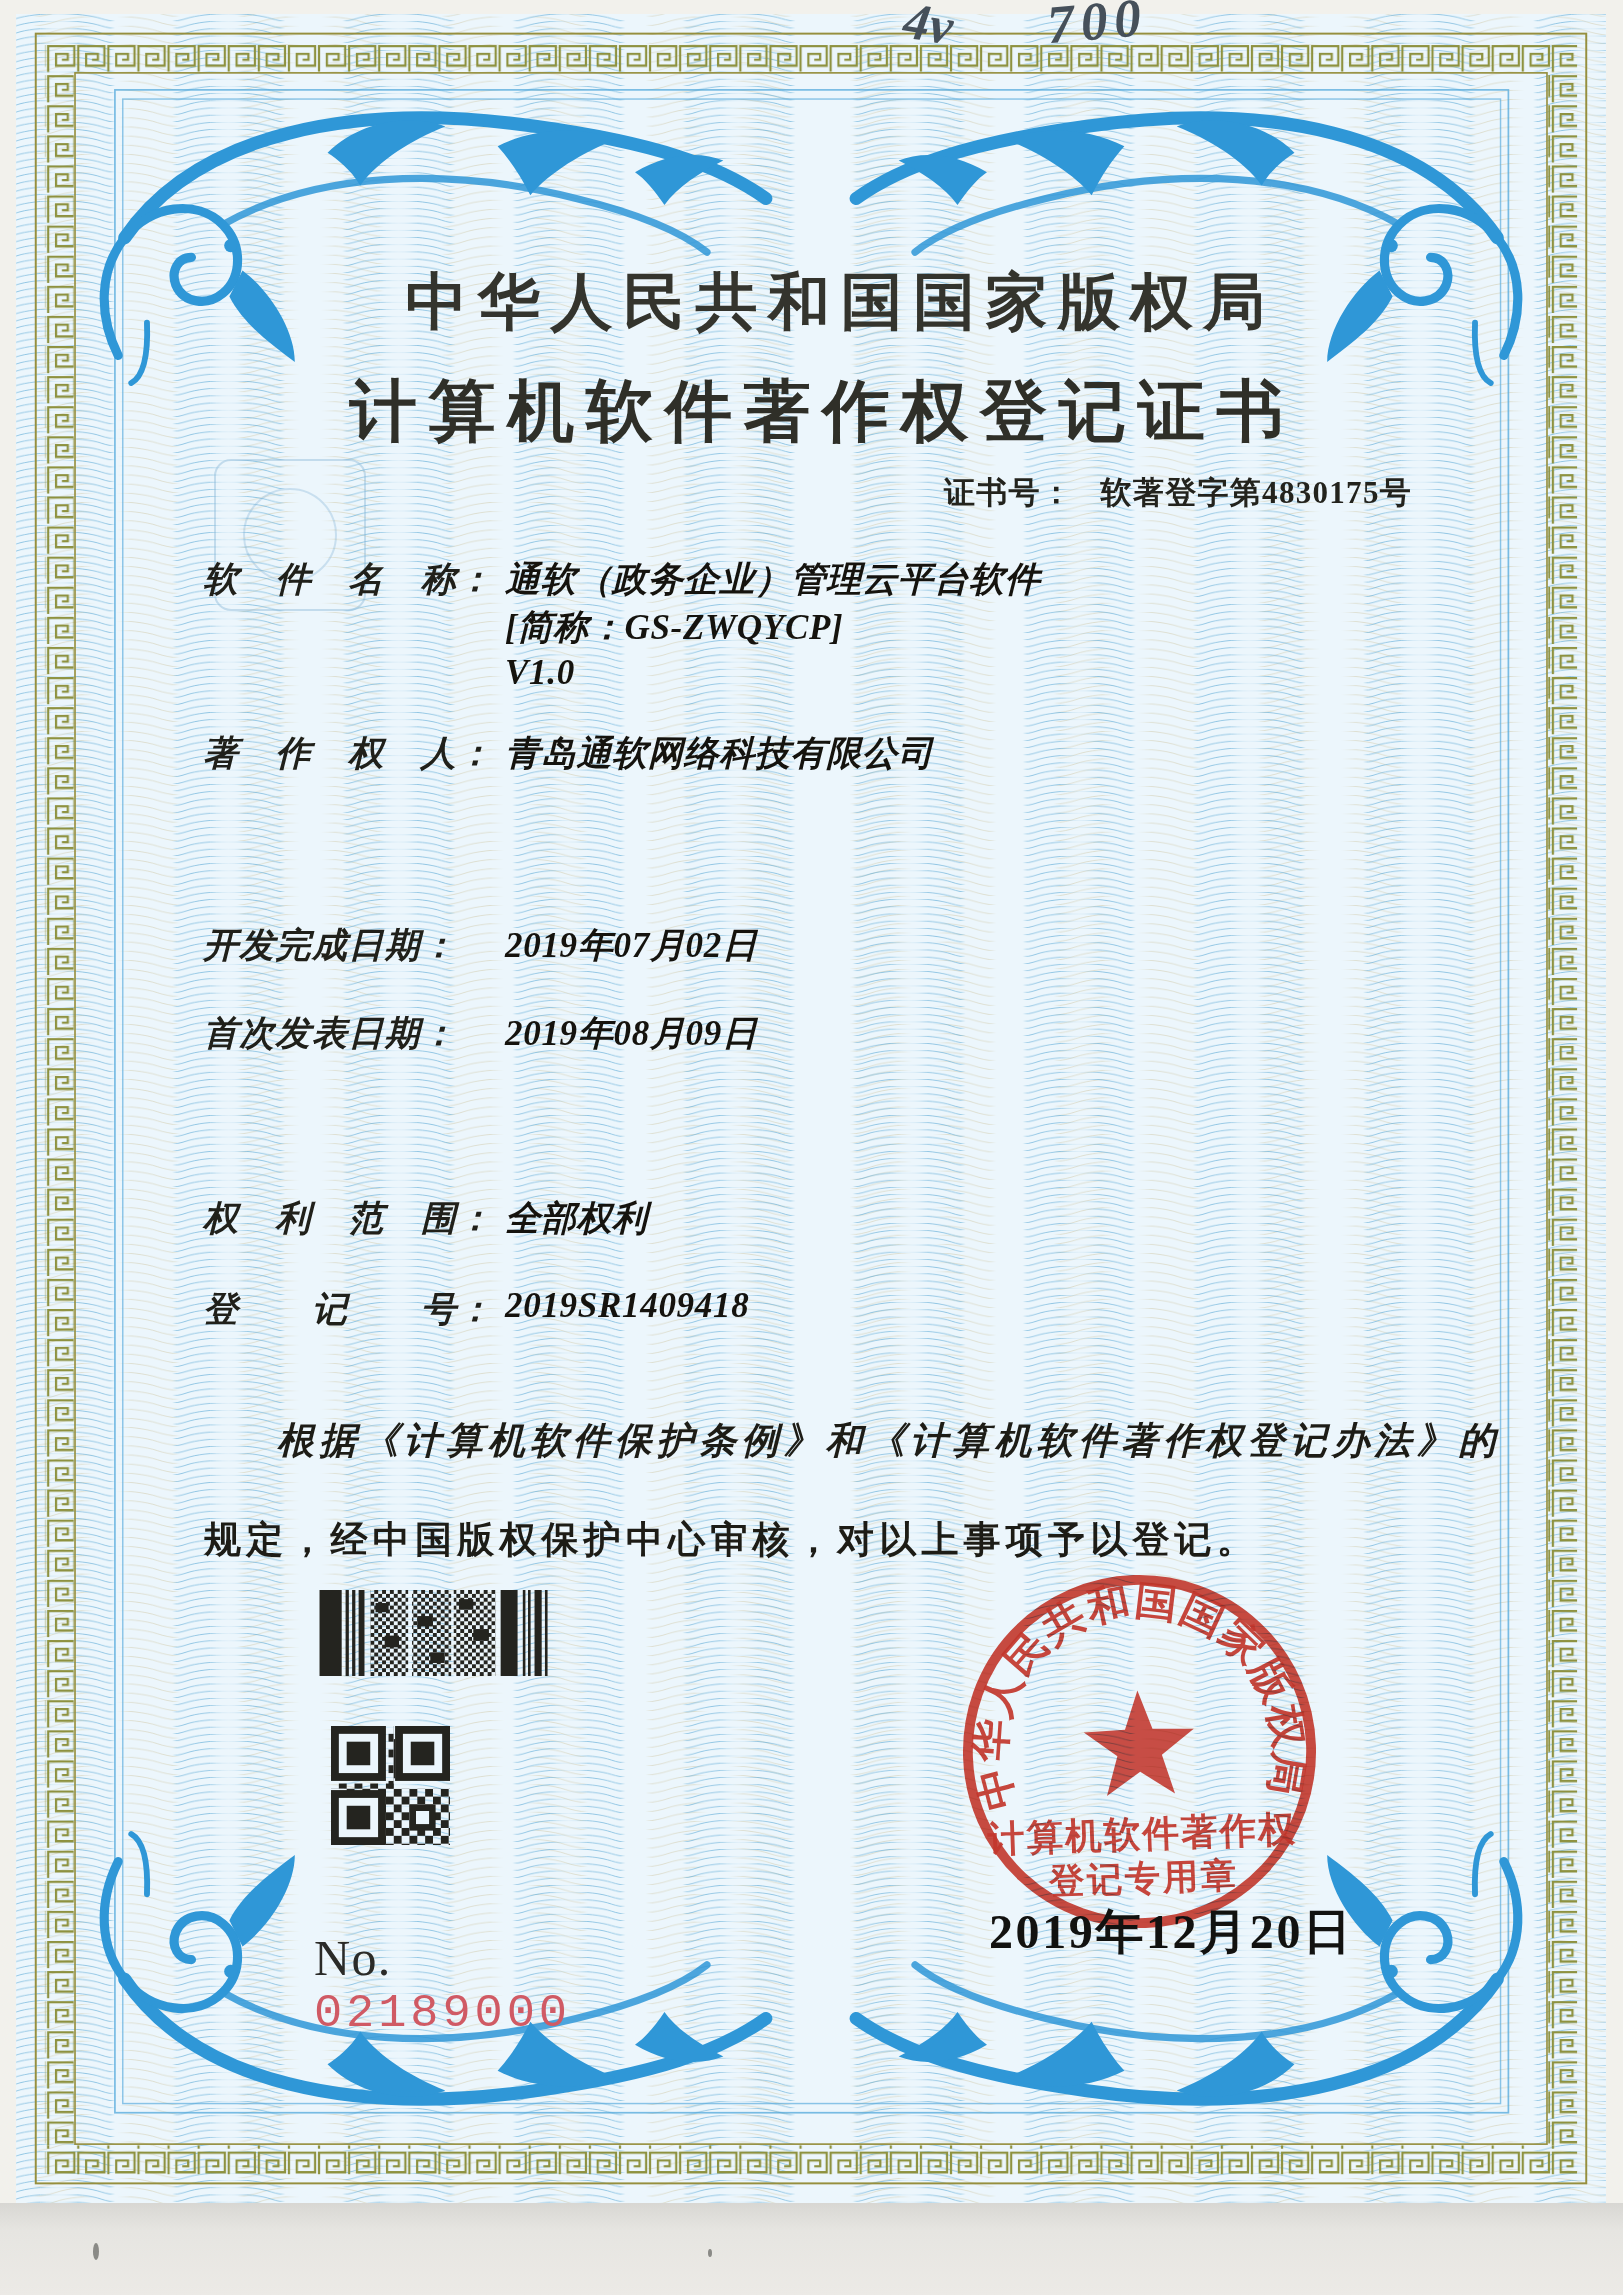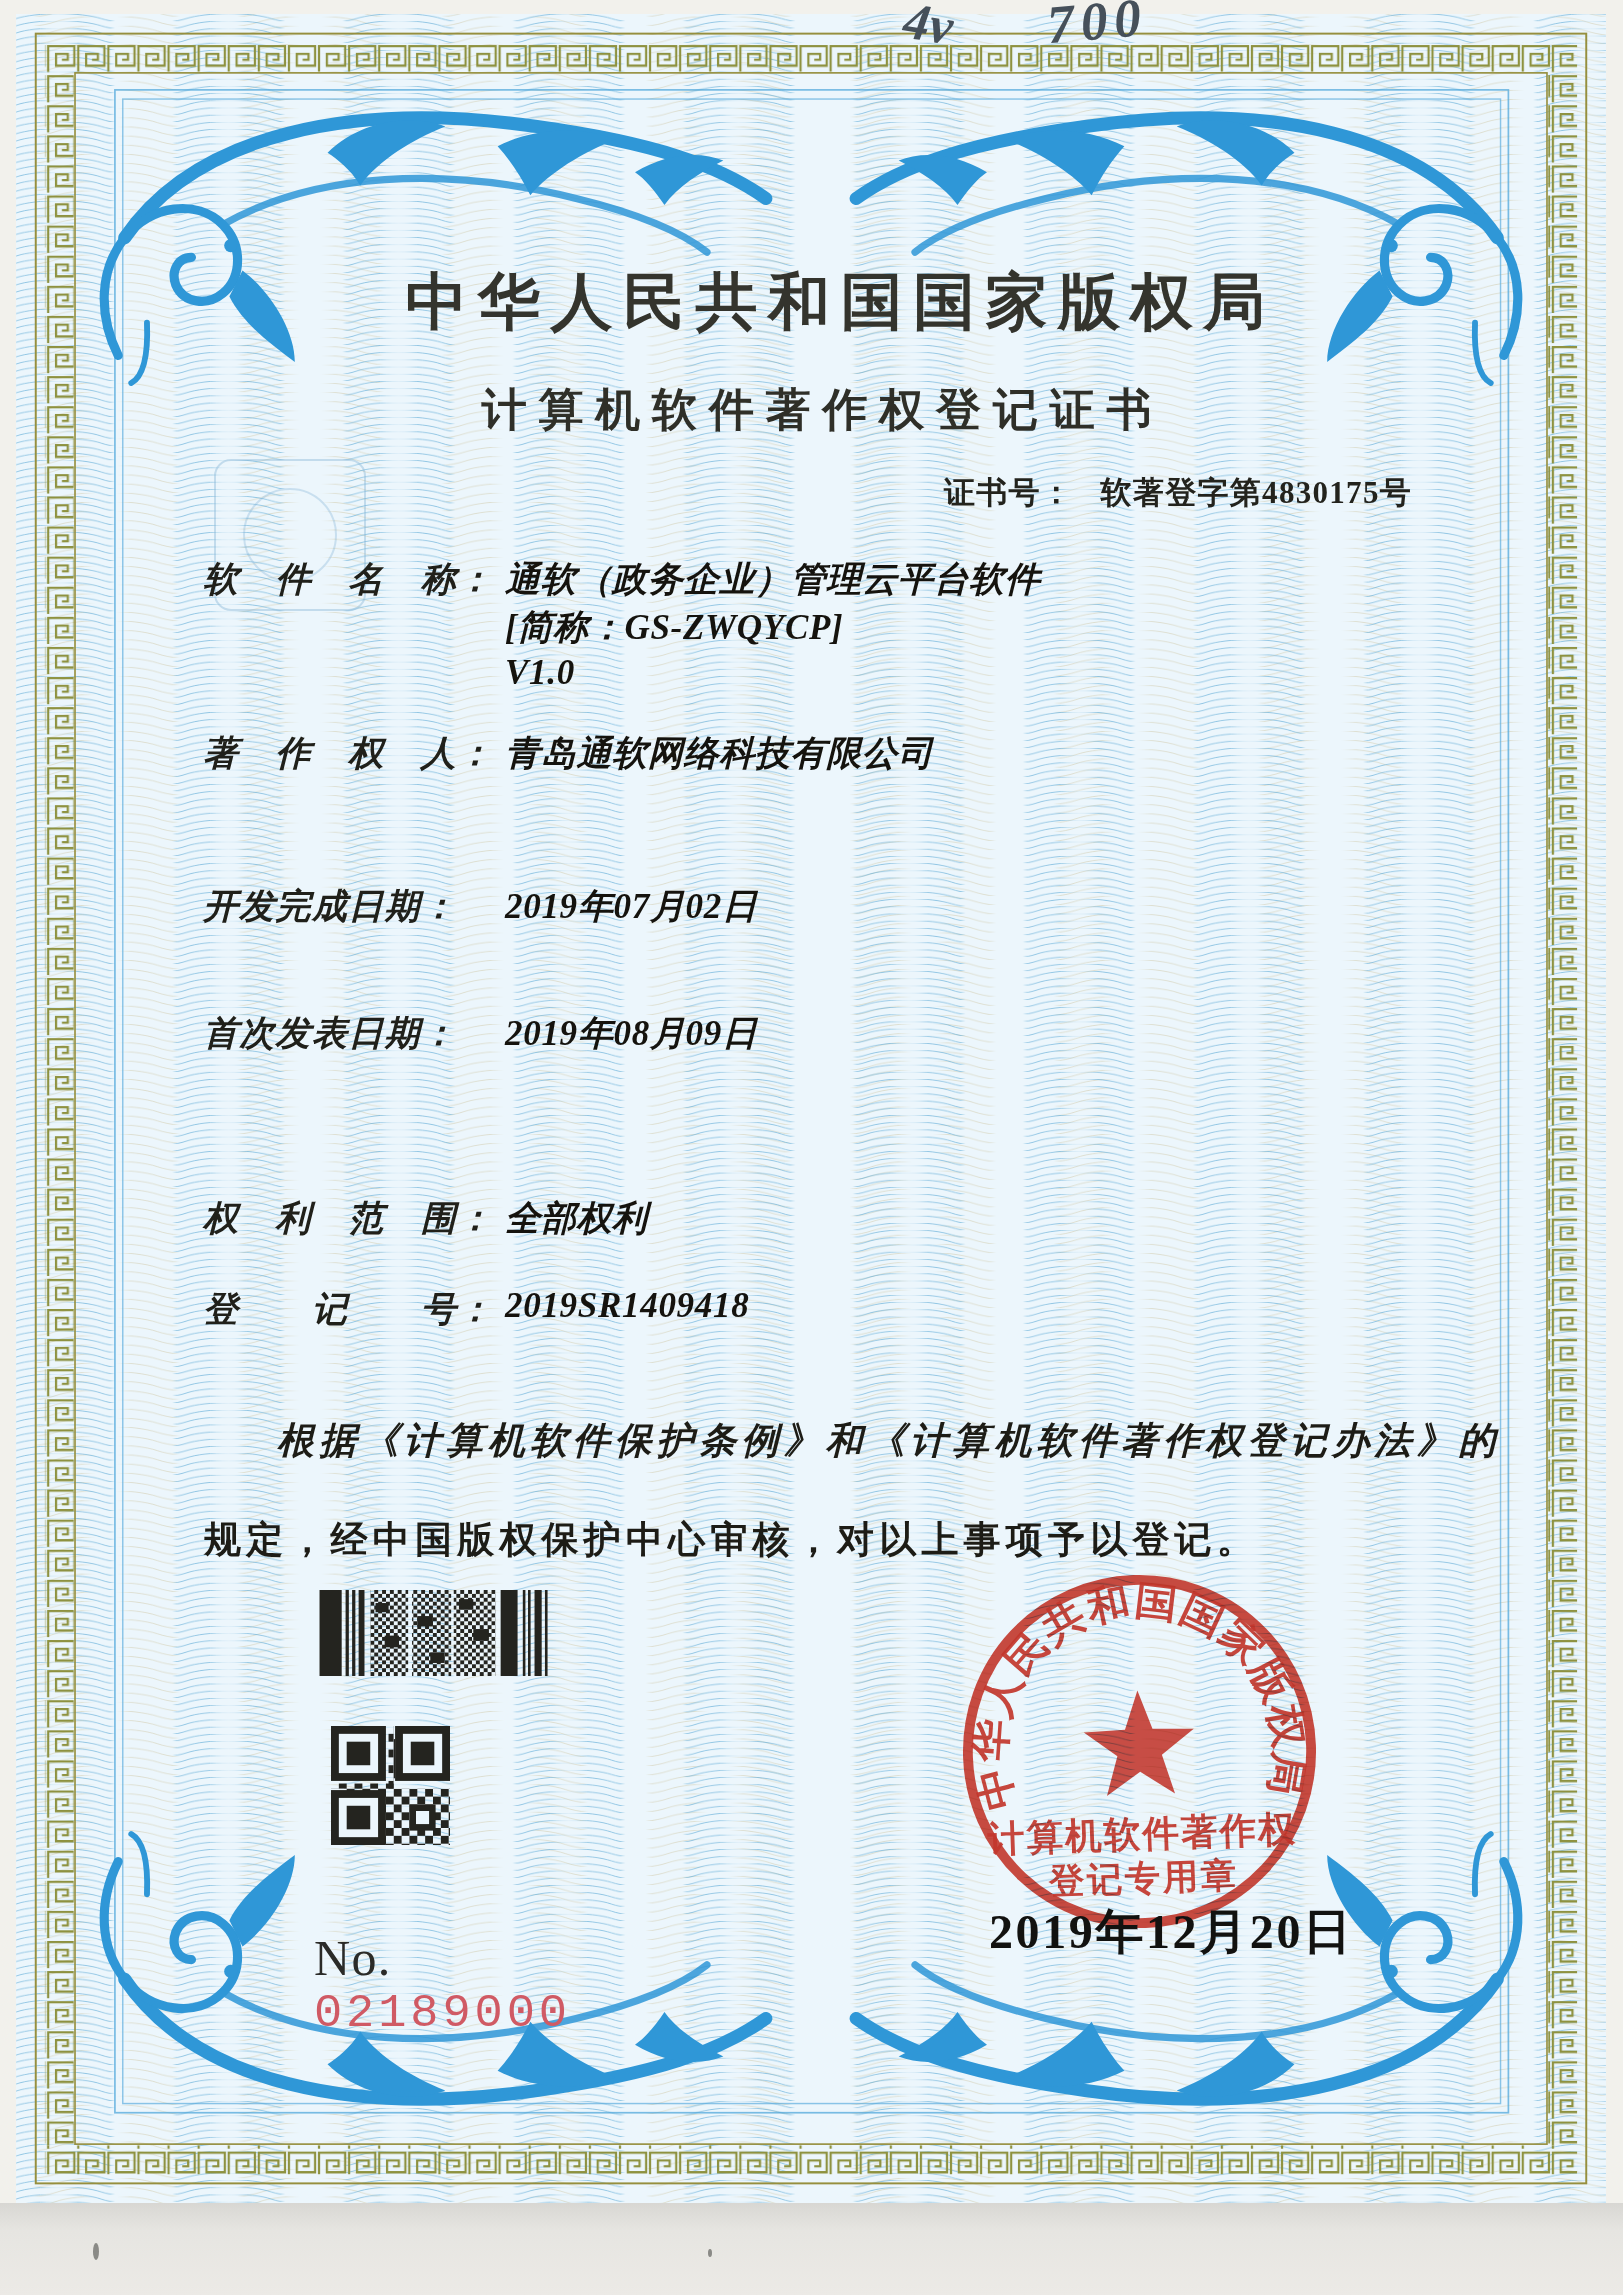--- a/index.html
+++ b/index.html
@@ -9,30 +9,30 @@
   .sheet svg{position:absolute;left:0;top:0;}
   .scan-bottom{position:absolute;left:0;top:2203px;width:1623px;height:92px;
         background:linear-gradient(#d8d7d3,#e6e5e1 30%,#eceae6);}
   .speck{position:absolute;background:#8a8a86;border-radius:50%;}
   .speck1{left:93px;top:2243px;width:5.9px;height:17px;}
   .speck2{left:708px;top:2249px;width:3.9px;height:7.9px;}
 
   
   .authority{position:absolute;top:260px;left:calc(50% + 29px);transform:translateX(-50%);
         white-space:nowrap;font-size:62px;font-weight:700;letter-spacing:10.5px;color:#34342d;}
-  .cert-title{position:absolute;top:380px;left:calc(50% + 11px);transform:translateX(-50%);
-        white-space:nowrap;font-size:45px;font-weight:700;letter-spacing:11.8px;color:#2f2f28;}
+  .cert-title{position:absolute;top:366px;left:calc(50% + 11px);transform:translateX(-50%);
+        white-space:nowrap;font-size:67px;font-weight:700;letter-spacing:11.8px;color:#2f2f28;}
   .cert-no{position:absolute;top:472px;right:211px;display:flex;gap:27.5px;white-space:nowrap;
         font-size:31px;font-weight:700;color:#23231d;letter-spacing:1.3px;justify-content:center;}
 
   .row{position:absolute;left:203px;display:flex;white-space:nowrap;font-style:italic;}
   .row .lab{font-size:35px;font-weight:700;letter-spacing:1.3px;color:#20201a;width:302px;flex:none;}
   .row .val{font-size:35px;font-weight:700;letter-spacing:0.7px;color:#15130e;}
   .row-name{top:556px;} .row-short{top:604px;left:505px;} .row-ver{top:653px;left:505px;}
-  .row-owner{top:730px;} .row-dev{top:883px;} .row-pub{top:1010px;}
+  .row-owner{top:730px;} .row-dev{top:922px;} .row-pub{top:1010px;}
   .row-acq{top:1102px;} .row-scope{top:1195px;justify-content:center;} .row-reg{top:1286px;}
 
   .statement{position:absolute;left:204px;top:1391px;width:1256px;color:#1d1c16;}
   .statement div{white-space:nowrap;font-size:37px;font-weight:600;letter-spacing:5.2px;line-height:99px;}
   .st-l1{padding-left:73px;font-style:italic;}
 
   .serial{position:absolute;left:277px;top:1929px;display:flex;align-items:baseline;flex-direction:column;}
   .serial .pfx{font-size:50px;color:#2b2b28;letter-spacing:1.3px;}
   .serial .num{margin-left:37px;font-family:"Liberation Mono","DejaVu Sans Mono",monospace;
         font-size:47px;color:#d05a64;letter-spacing:3.9px;}

